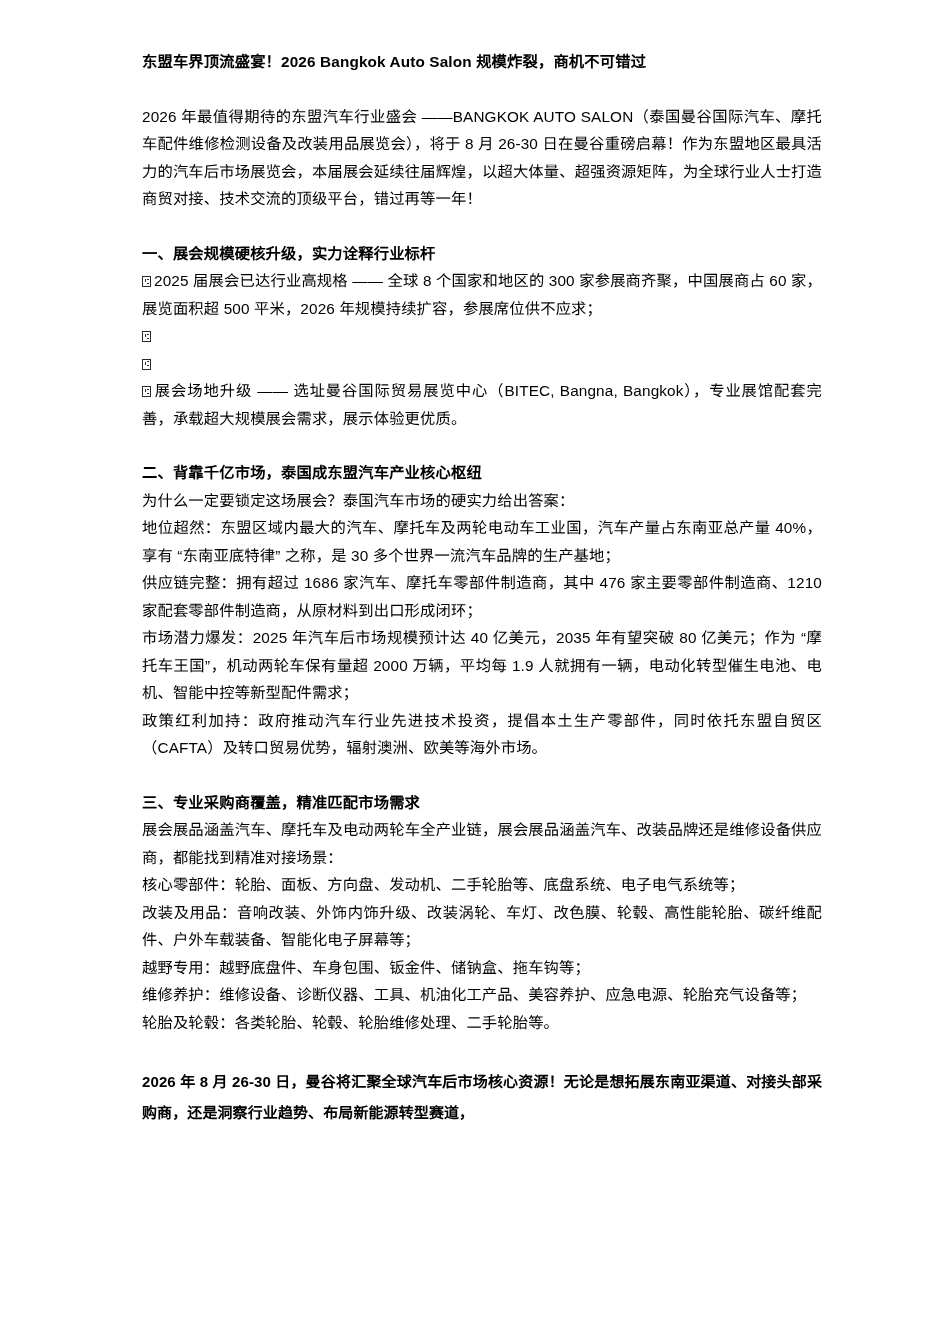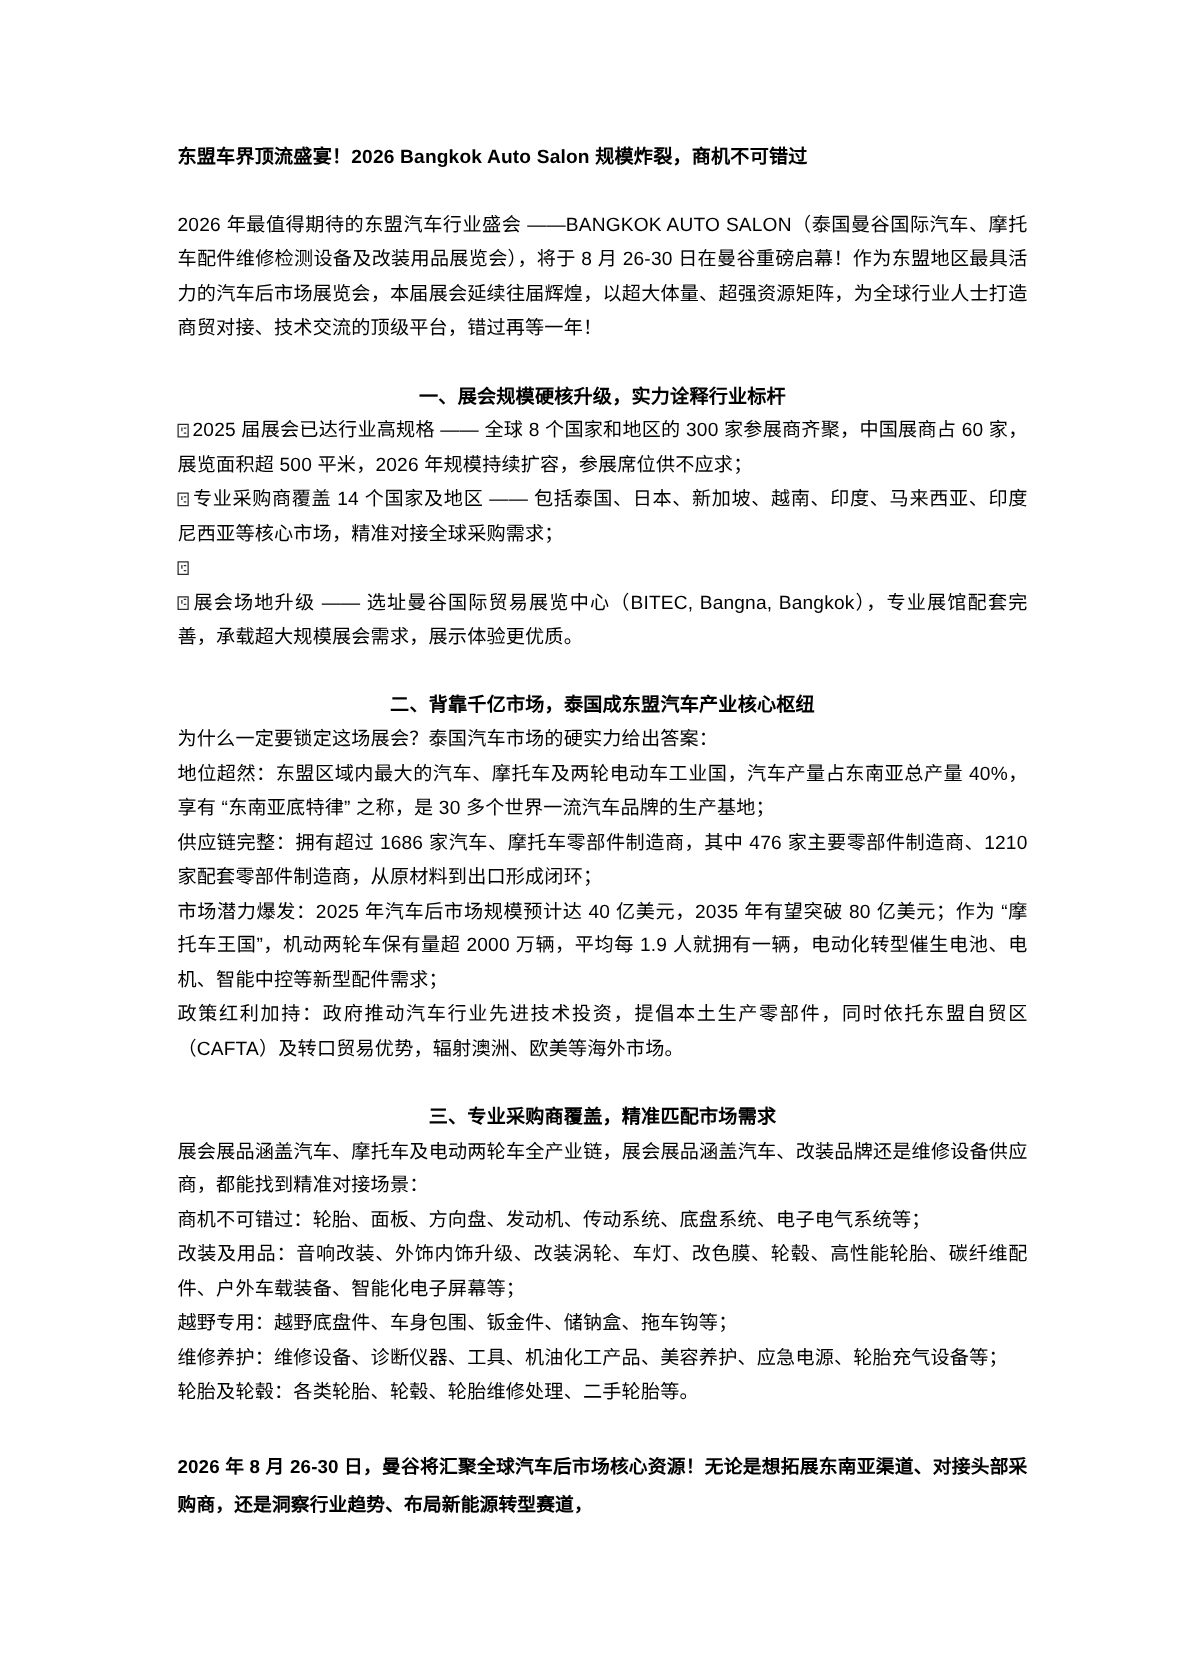--- a/index.html
+++ b/index.html
@@ -15,21 +15,21 @@
     color: #000000;
     -webkit-font-smoothing: antialiased;
   }
 
   .page {
     position: relative;
     width: 950px;
     height: 1344px;
     background: #ffffff;
     box-sizing: border-box;
-    padding: 112px 130px 0 142px;
+    padding: 48px 130px 0 142px;
     overflow: hidden;
   }
 
   .doc-body {
     width: 680px;
   }
 
   
   .para {
     font-size: 15.3px;
@@ -48,21 +48,20 @@
     margin: 0;
     letter-spacing: 0.15px;
   }
 
   .heading {
     font-size: 15.3px;
     line-height: 27.5px;
     font-weight: 700;
     margin: 0;
     letter-spacing: 0.15px;
-    text-align: center;
   }
 
   .lead {
     font-weight: 700;
   }
 
   .closing {
     font-size: 15px;
     line-height: 31px;
     font-weight: 700;
@@ -116,38 +115,38 @@
 
     <div class="gap-title"></div>
 
 
     <p class="para">2026 年最值得期待的东盟汽车行业盛会 ——BANGKOK AUTO SALON（泰国曼谷国际汽车、摩托车配件维修检测设备及改装用品展览会），将于 8 月 26-30 日在曼谷重磅启幕！作为东盟地区最具活力的汽车后市场展览会，本届展会延续往届辉煌，以超大体量、超强资源矩阵，为全球行业人士打造商贸对接、技术交流的顶级平台，错过再等一年！</p>
 
     <div class="gap-section"></div>
 
     <p class="heading">一、展会规模硬核升级，实力诠释行业标杆</p>
     <p class="para bullet-line"><span class="tofu"></span><span>2025 届展会已达行业高规格 —— 全球 8 个国家和地区的 300 家参展商齐聚，中国展商占 60 家，展览面积超 500 平米，2026 年规模持续扩容，参展席位供不应求；</span></p>
-    <p class="para bullet-line"><span class="tofu"></span><span>专业采购商覆盖 14 个国家及地区 —— 包括泰国、日本、新加坡、越南、印度、马来西亚、印度尼西亚等核心市场，精准对接全球采购需求；</span></p>
+    <p class="para bullet-line"><span class="tofu"></span></p>
     <p class="para bullet-line"><span class="tofu"></span></p>
     <p class="para bullet-line"><span class="tofu"></span><span>展会场地升级 —— 选址曼谷国际贸易展览中心（BITEC, Bangna, Bangkok），专业展馆配套完善，承载超大规模展会需求，展示体验更优质。</span></p>
 
     <div class="gap-section"></div>
 
     <p class="heading">二、背靠千亿市场，泰国成东盟汽车产业核心枢纽</p>
     <p class="para">为什么一定要锁定这场展会？泰国汽车市场的硬实力给出答案：</p>
     <p class="para">地位超然：东盟区域内最大的汽车、摩托车及两轮电动车工业国，汽车产量占东南亚总产量 40%，享有 “东南亚底特律” 之称，是 30 多个世界一流汽车品牌的生产基地；</p>
     <p class="para">供应链完整：拥有超过 1686 家汽车、摩托车零部件制造商，其中 476 家主要零部件制造商、1210 家配套零部件制造商，从原材料到出口形成闭环；</p>
     <p class="para">市场潜力爆发：2025 年汽车后市场规模预计达 40 亿美元，2035 年有望突破 80 亿美元；作为 “摩托车王国”，机动两轮车保有量超 2000 万辆，平均每 1.9 人就拥有一辆，电动化转型催生电池、电机、智能中控等新型配件需求；</p>
     <p class="para">政策红利加持：政府推动汽车行业先进技术投资，提倡本土生产零部件，同时依托东盟自贸区（CAFTA）及转口贸易优势，辐射澳洲、欧美等海外市场。</p>
 
     <div class="gap-section"></div>
 
     <p class="heading">三、专业采购商覆盖，精准匹配市场需求</p>
     <p class="para">展会展品涵盖汽车、摩托车及电动两轮车全产业链，展会展品涵盖汽车、改装品牌还是维修设备供应商，都能找到精准对接场景：</p>
-    <p class="para">商机不可错过：轮胎、面板、方向盘、发动机、传动系统、底盘系统、电子电气系统等；</p>
+    <p class="para">核心零部件：轮胎、面板、方向盘、发动机、二手轮胎等、底盘系统、电子电气系统等；</p>
     <p class="para">改装及用品：音响改装、外饰内饰升级、改装涡轮、车灯、改色膜、轮毂、高性能轮胎、碳纤维配件、户外车载装备、智能化电子屏幕等；</p>
     <p class="para">越野专用：越野底盘件、车身包围、钣金件、储钠盒、拖车钩等；</p>
     <p class="para">维修养护：维修设备、诊断仪器、工具、机油化工产品、美容养护、应急电源、轮胎充气设备等；</p>
     <p class="para">轮胎及轮毂：各类轮胎、轮毂、轮胎维修处理、二手轮胎等。</p>
 
     <div class="gap-closing"></div>
 
     <p class="closing">2026 年 8 月 26-30 日，曼谷将汇聚全球汽车后市场核心资源！无论是想拓展东南亚渠道、对接头部采购商，还是洞察行业趋势、布局新能源转型赛道，</p>
 
   </div>

